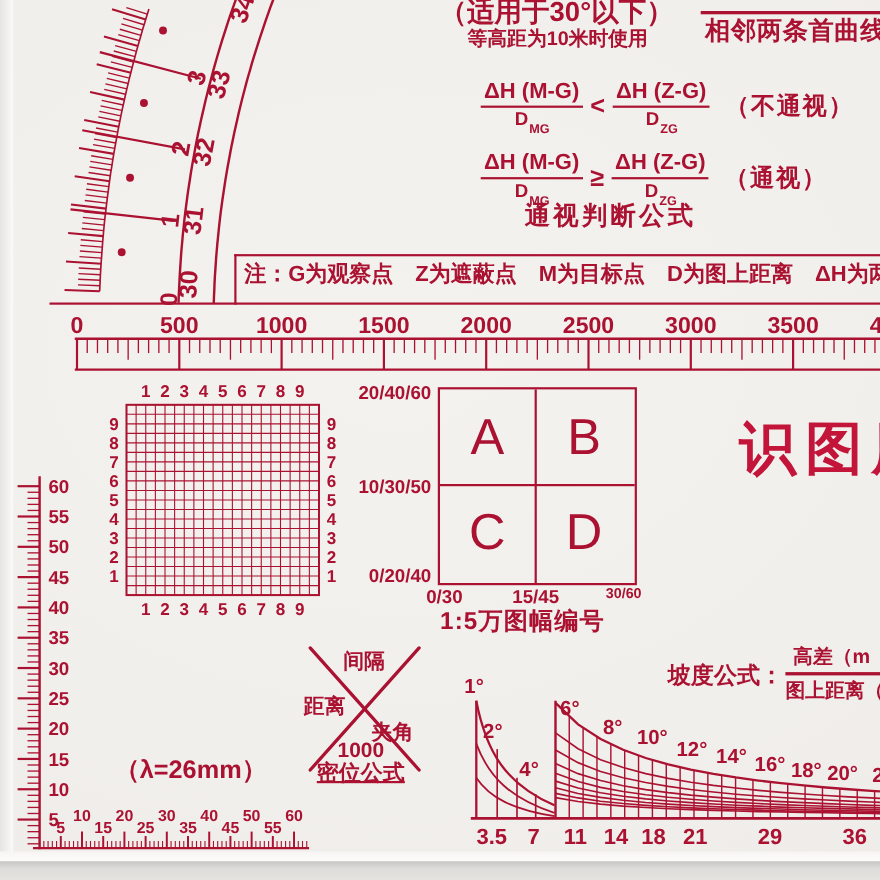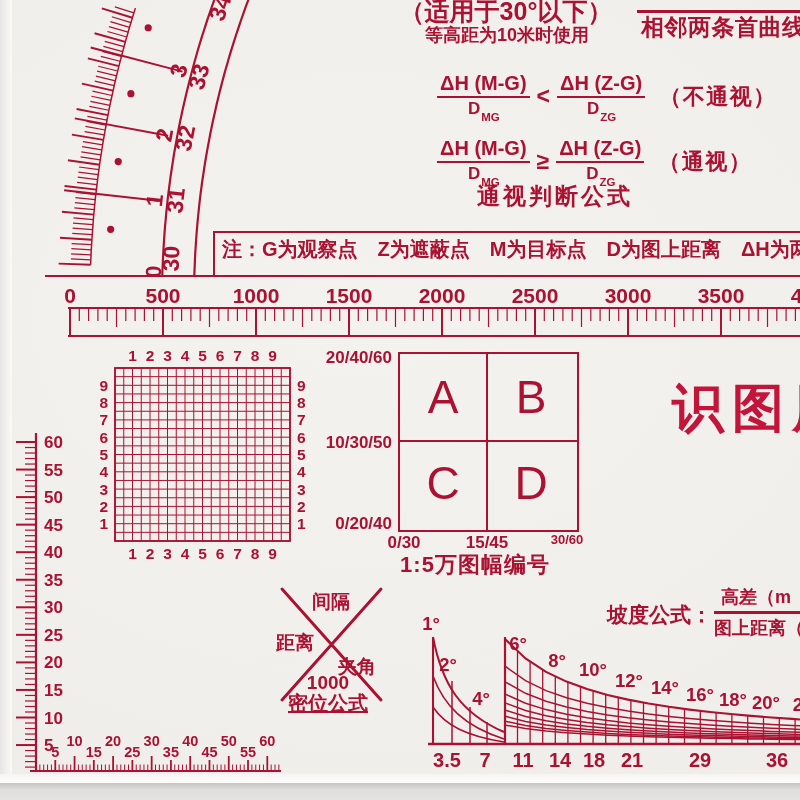--- a/index.html
+++ b/index.html
@@ -548,20 +548,21 @@
     <div class="t c" style="left:88px;top:104px;width:86px;font-size:46px;font-weight:normal;">D</div>
   </div>
   <div class="t" style="left:306px;top:348px;width:86px;text-align:right;font-size:17px;">20/40/60</div>
   <div class="t" style="left:306px;top:433px;width:86px;text-align:right;font-size:17px;">10/30/50</div>
   <div class="t" style="left:306px;top:514px;width:86px;text-align:right;font-size:17px;">0/20/40</div>
   <div class="t c" style="left:380px;top:533px;width:48px;font-size:17px;">0/30</div>
   <div class="t c" style="left:463px;top:533px;width:48px;font-size:17px;">15/45</div>
   <div class="t c" style="left:543px;top:533px;width:48px;font-size:13px;">30/60</div>
   <div class="t c" style="left:385px;top:553px;width:180px;font-size:22px;letter-spacing:1px;">1:5万图幅编号</div>
 
+  <div class="t" style="left:104px;top:687px;font-size:23px;">（λ=26mm）</div>
 
   <div class="t c" style="left:299px;top:591px;width:64px;font-size:19px;">间隔</div>
   <div class="t c" style="left:263px;top:632px;width:64px;font-size:19px;">距离</div>
   <div class="t c" style="left:325px;top:632px;width:64px;font-size:19px;margin-top:24px;">夹角</div>
   <div class="t c" style="left:296px;top:672px;width:64px;font-size:19px;">1000</div>
   <div class="t c" style="left:281px;top:692px;width:94px;font-size:20px;text-decoration:underline;">密位公式</div>
 
   <div class="t" style="left:607px;top:603px;font-size:21px;">坡度公式：</div>
   <div class="bar" style="left:714px;top:611px;width:86px;height:2.5px;"></div>
   <div class="t" style="left:721px;top:587px;font-size:18px;">高差（m</div>

